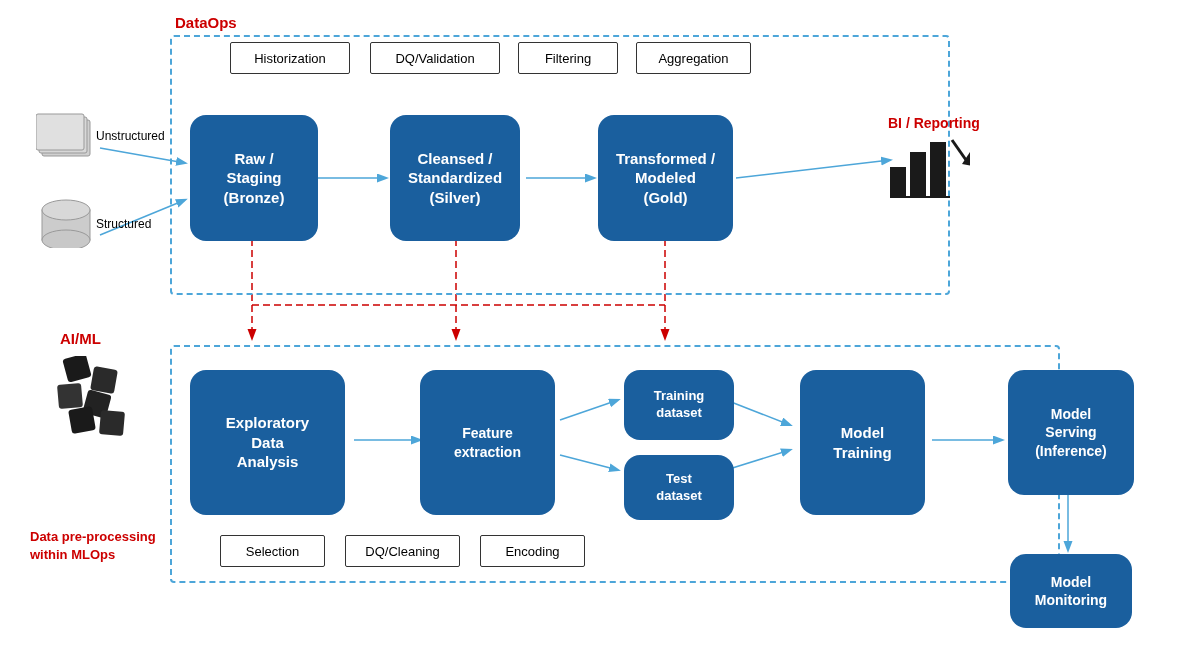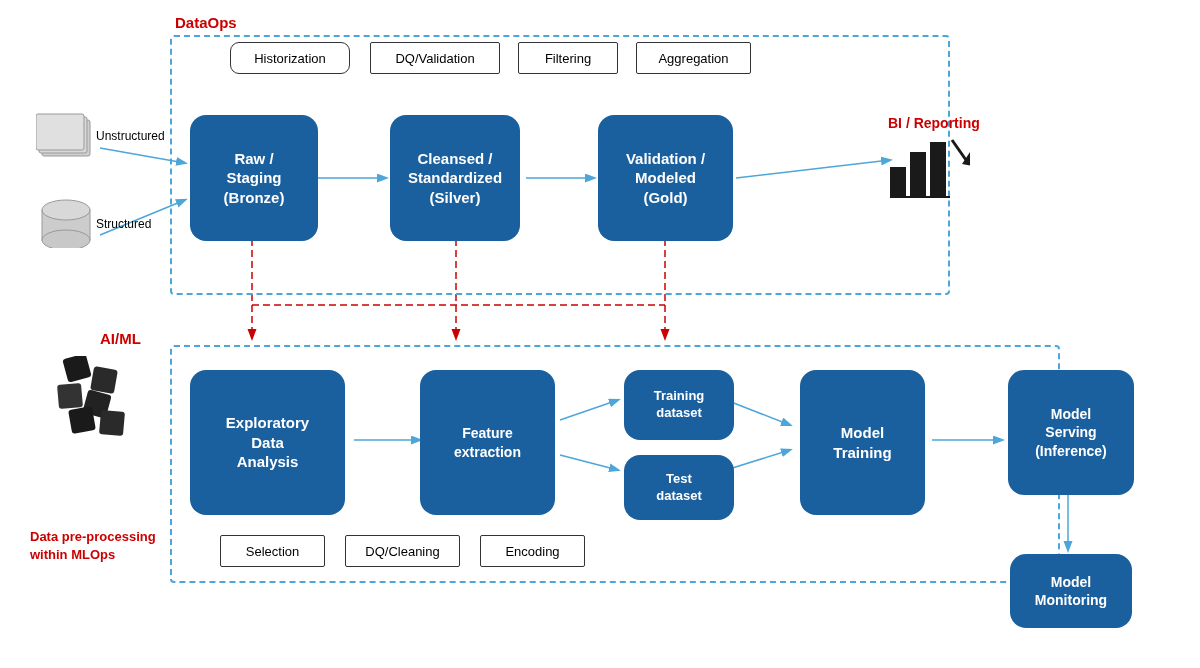--- a/index.html
+++ b/index.html
@@ -125,21 +125,21 @@
 
     <line x1="1068" y1="490" x2="1068" y2="550" stroke="#4da6d9" stroke-width="1.5" marker-end="url(#arrowBlue)"></line>
   </svg>
 
   <div class="dashed-box" style="left:170px; top:35px; width:780px; height:260px;"></div>
 
   <div class="section-label" style="left:175px; top:14px;">
     <span>DataOps</span>
   </div>
 
-  <div class="label-box" style="left:230px; top:42px; width:120px; height:32px;border-radius:9px;">
+  <div class="label-box" style="left:230px; top:42px; width:120px; height:32px;">
     <span>Historization</span>
   </div>
   <div class="label-box" style="left:370px; top:42px; width:130px; height:32px;">
     <span>DQ/Validation</span>
   </div>
   <div class="label-box" style="left:518px; top:42px; width:100px; height:32px;">
     <span>Filtering</span>
   </div>
   <div class="label-box" style="left:636px; top:42px; width:115px; height:32px;">
     <span>Aggregation</span>
@@ -171,21 +171,21 @@
 (Bronze)</span>
   </div>
 
   <div class="blue-box" style="left:390px; top:115px; width:130px; height:126px; font-size:15px;">
     <span style="white-space:pre-line;">Cleansed /
 Standardized
 (Silver)</span>
   </div>
 
   <div class="blue-box" style="left:598px; top:115px; width:135px; height:126px; font-size:15px;">
-    <span style="white-space:pre-line;">Validation /
+    <span style="white-space:pre-line;">Transformed /
 Modeled
 (Gold)</span>
   </div>
 
   <div class="section-label" style="left:888px; top:115px; font-size:14px;">
     <span>BI / Reporting</span>
   </div>
 
   <svg style="position:absolute; left:890px; top:132px;" width="80" height="70">
 
@@ -194,21 +194,21 @@
     <rect x="40" y="10" width="16" height="55" fill="#1a1a1a"></rect>
 
     <line x1="62" y1="8" x2="76" y2="28" stroke="#1a1a1a" stroke-width="3"></line>
     <polygon points="72,32 80,20 82,34" fill="#1a1a1a"></polygon>
 
     <line x1="0" y1="65" x2="60" y2="65" stroke="#1a1a1a" stroke-width="2"></line>
   </svg>
 
   <div class="dashed-box" style="left:170px; top:345px; width:890px; height:238px;"></div>
 
-  <div class="section-label" style="left:60px; top:330px;margin-left:40px;">
+  <div class="section-label" style="left:60px; top:330px;">
     <span>AI/ML</span>
   </div>
 
   <svg style="position:absolute; left:50px; top:356px;" width="90" height="80">
 
     <rect x="15" y="0" width="24" height="24" rx="3" fill="#1a1a1a" transform="rotate(-15,27,12)"></rect>
     <rect x="42" y="12" width="24" height="24" rx="3" fill="#2a2a2a" transform="rotate(10,54,24)"></rect>
     <rect x="8" y="28" width="24" height="24" rx="3" fill="#333" transform="rotate(-5,20,40)"></rect>
     <rect x="35" y="36" width="24" height="24" rx="3" fill="#222" transform="rotate(15,47,48)"></rect>
     <rect x="20" y="52" width="24" height="24" rx="3" fill="#1a1a1a" transform="rotate(-10,32,64)"></rect>

